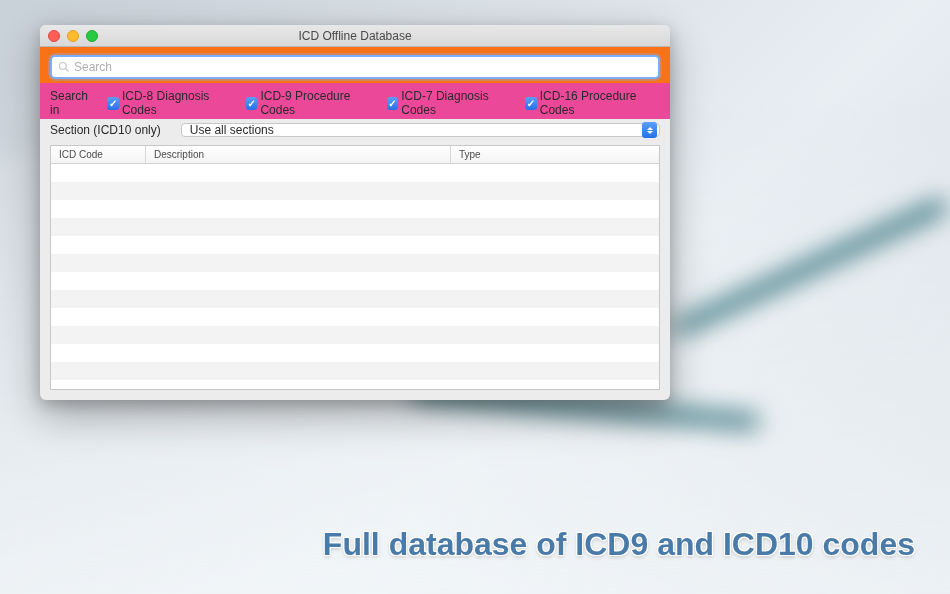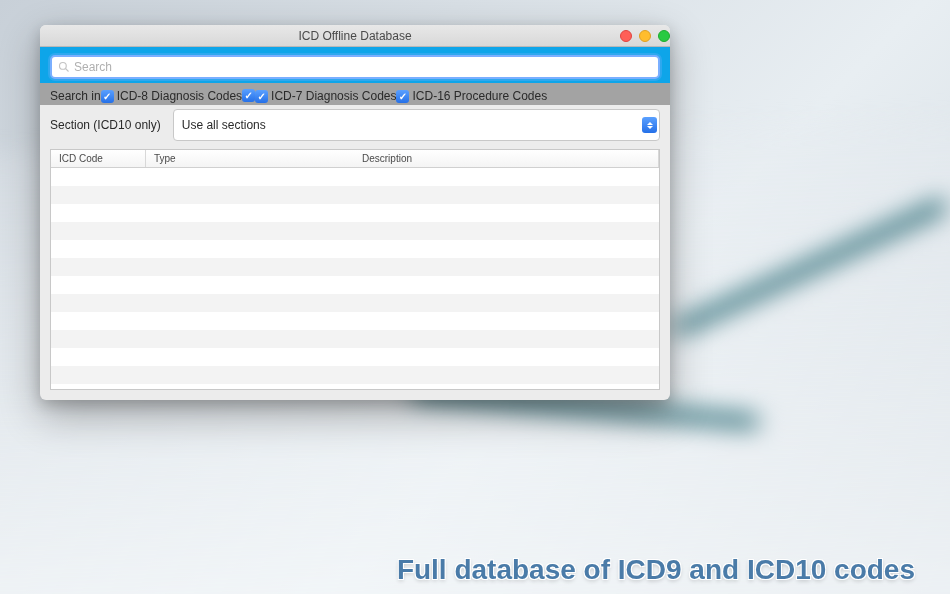--- a/index.html
+++ b/index.html
@@ -80,21 +80,20 @@
     }
     
     .titlebar {
       height: 22px;
       background: linear-gradient(to bottom, #e8e8e8, #d8d8d8);
       border-radius: 6px 6px 0 0;
       border-bottom: 1px solid #b8b8b8;
       display: flex;
       align-items: center;
       position: relative;
-      justify-content: flex-end;
     }
     
     .traffic-lights {
       display: flex;
       gap: 7px;
       padding-left: 8px;
     }
     
     .traffic-light {
       width: 12px;
@@ -109,21 +108,21 @@
     .window-title {
       position: absolute;
       left: 50%;
       transform: translateX(-50%);
       font-size: 12px;
       color: #4a4a4a;
     }
     
     .toolbar {
       padding: 8px 10px 4px 10px;
-      background: #0ea5e9;
+      background: #f97316;
     }
     
     .search-wrapper {
       position: relative;
       height: 24px;
       background: white;
       border: 2.5px solid #7aafff;
       border-radius: 5px;
       box-shadow: 0 0 0 2px rgba(122,175,255,0.3);
       display: flex;
@@ -147,25 +146,25 @@
       background: transparent;
     }
     
     .search-input::placeholder {
       color: #b0b0b0;
     }
     
     .filter-row {
       padding: 6px 10px 2px 10px;
       display: flex;
-      align-items: flex-start;
-      gap: 0;
+      align-items: center;
+      gap: 12px;
       font-size: 12px;
       color: #2a2a2a;
-      background: #a3a3a3;
+      background: #ec4899;
     }
     
     .filter-label {
       font-weight: 400;
     }
     
     .checkbox-wrap {
       display: flex;
       align-items: center;
       gap: 3px;
@@ -181,29 +180,29 @@
       justify-content: center;
       color: white;
       font-size: 10px;
       font-weight: bold;
     }
     
     .section-row {
       padding: 4px 10px 8px 10px;
       display: flex;
       align-items: center;
-      gap: 12px;
+      gap: 20px;
       font-size: 12px;
       color: #2a2a2a;
       background: #ececec;
     }
     
     .section-select {
       flex: 1;
-      height: 32px;
+      height: 14px;
       background: white;
       border: 1px solid #c8c8c8;
       border-radius: 4px;
       display: flex;
       align-items: center;
       justify-content: space-between;
       padding: 0 2px 0 8px;
       font-size: 12px;
       color: #2a2a2a;
     }
@@ -264,23 +263,23 @@
     
     .table-row {
       height: 18px;
     }
     
     .table-row:nth-child(odd) { background: #ffffff; }
     .table-row:nth-child(even) { background: #f3f3f3; }
     
     .caption {
       position: absolute;
-      bottom: 8px;
+      bottom: 31px;
       right: 35px;
-      font-size: 28px;
+      font-size: 32px;
       font-weight: 600;
       color: #4a7ba8;
       text-shadow: 
         -1px -1px 0 #fff,
         1px -1px 0 #fff,
         -1px 1px 0 #fff,
         1px 1px 0 #fff,
         0 2px 4px rgba(0,0,0,0.2);
       z-index: 5;
       font-family: "Helvetica Neue", Arial, sans-serif;
@@ -318,20 +317,21 @@
   </div>
 
   <div class="filter-row">
     <span class="filter-label">Search in</span>
     <label class="checkbox-wrap">
       <span class="checkbox">✓</span>
       <span>ICD-8 Diagnosis Codes</span>
     </label>
     <label class="checkbox-wrap">
       <span class="checkbox">✓</span>
+      <span>ICD-9 Procedure Codes</span>
     </label>
     <label class="checkbox-wrap">
       <span class="checkbox">✓</span>
       <span>ICD-7 Diagnosis Codes</span>
     </label>
     <label class="checkbox-wrap">
       <span class="checkbox">✓</span>
       <span>ICD-16 Procedure Codes</span>
     </label>
   </div>
@@ -343,22 +343,22 @@
       <div class="select-arrows">
         <div class="arrow-up"></div>
         <div class="arrow-down"></div>
       </div>
     </div>
   </div>
 
   <div class="table-area">
     <div class="table-header">
       <div class="th th-code">ICD Code</div>
+      <div class="th th-desc">Description</div>
       <div class="th th-type">Type</div>
-      <div class="th th-desc">Description</div>
     </div>
     <div class="table-body">
       <div class="table-row"></div>
       <div class="table-row"></div>
       <div class="table-row"></div>
       <div class="table-row"></div>
       <div class="table-row"></div>
       <div class="table-row"></div>
       <div class="table-row"></div>
       <div class="table-row"></div>

